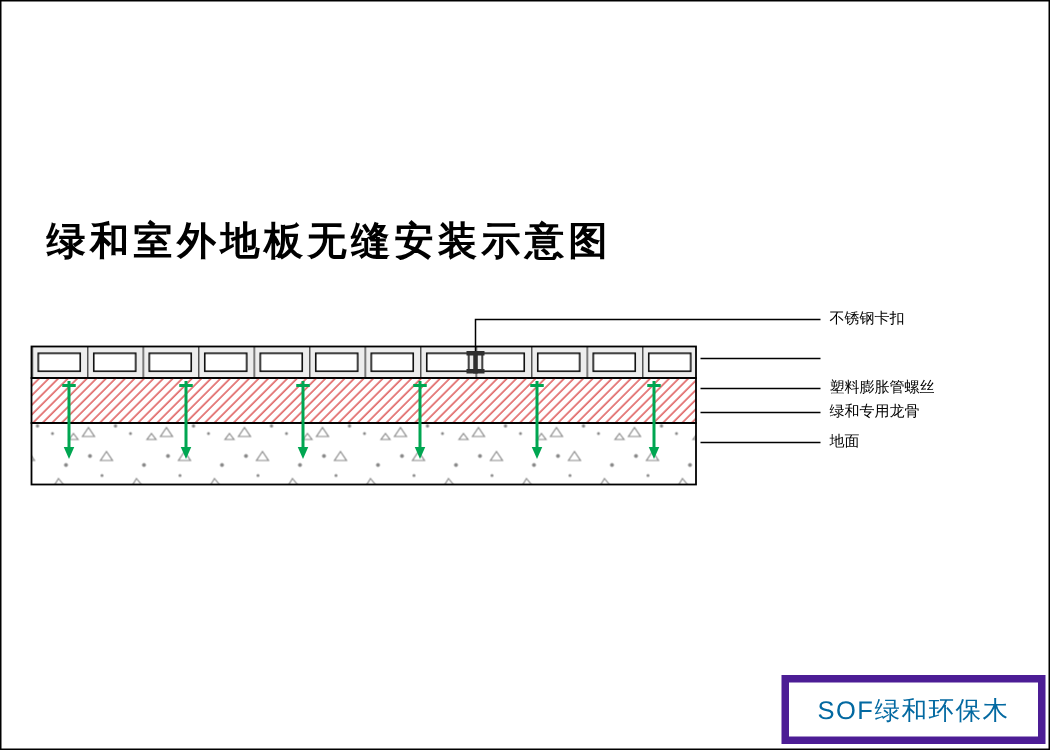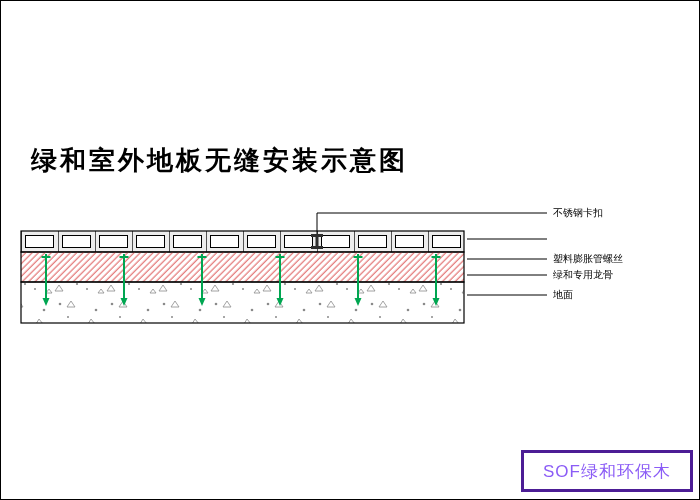--- a/index.html
+++ b/index.html
@@ -47,23 +47,23 @@
 
   
   .callout{
     position:absolute;left:552px;
     font-size:10px;line-height:16px;color:#000;white-space:nowrap;
   }
 
   
   .brand-box{
     position:absolute;left:520px;top:449px;width:166px;height:36px;
-    border:3px solid #4c1d95;
+    border:5px solid #4c1d95;
     display:flex;align-items:center;justify-content:center;
-    font-size:17px;color:#8b5cf6;letter-spacing:1px;
+    font-size:17px;color:#0369a1;letter-spacing:1px;
   }
 </style>
 </head>
 <body>
 
 <div class="frame">
 
   <h1 class="title">绿和室外地板无缝安装示意图</h1>
 
   <svg class="drawing" viewBox="0 0 700 500" xmlns="http://www.w3.org/2000/svg">

